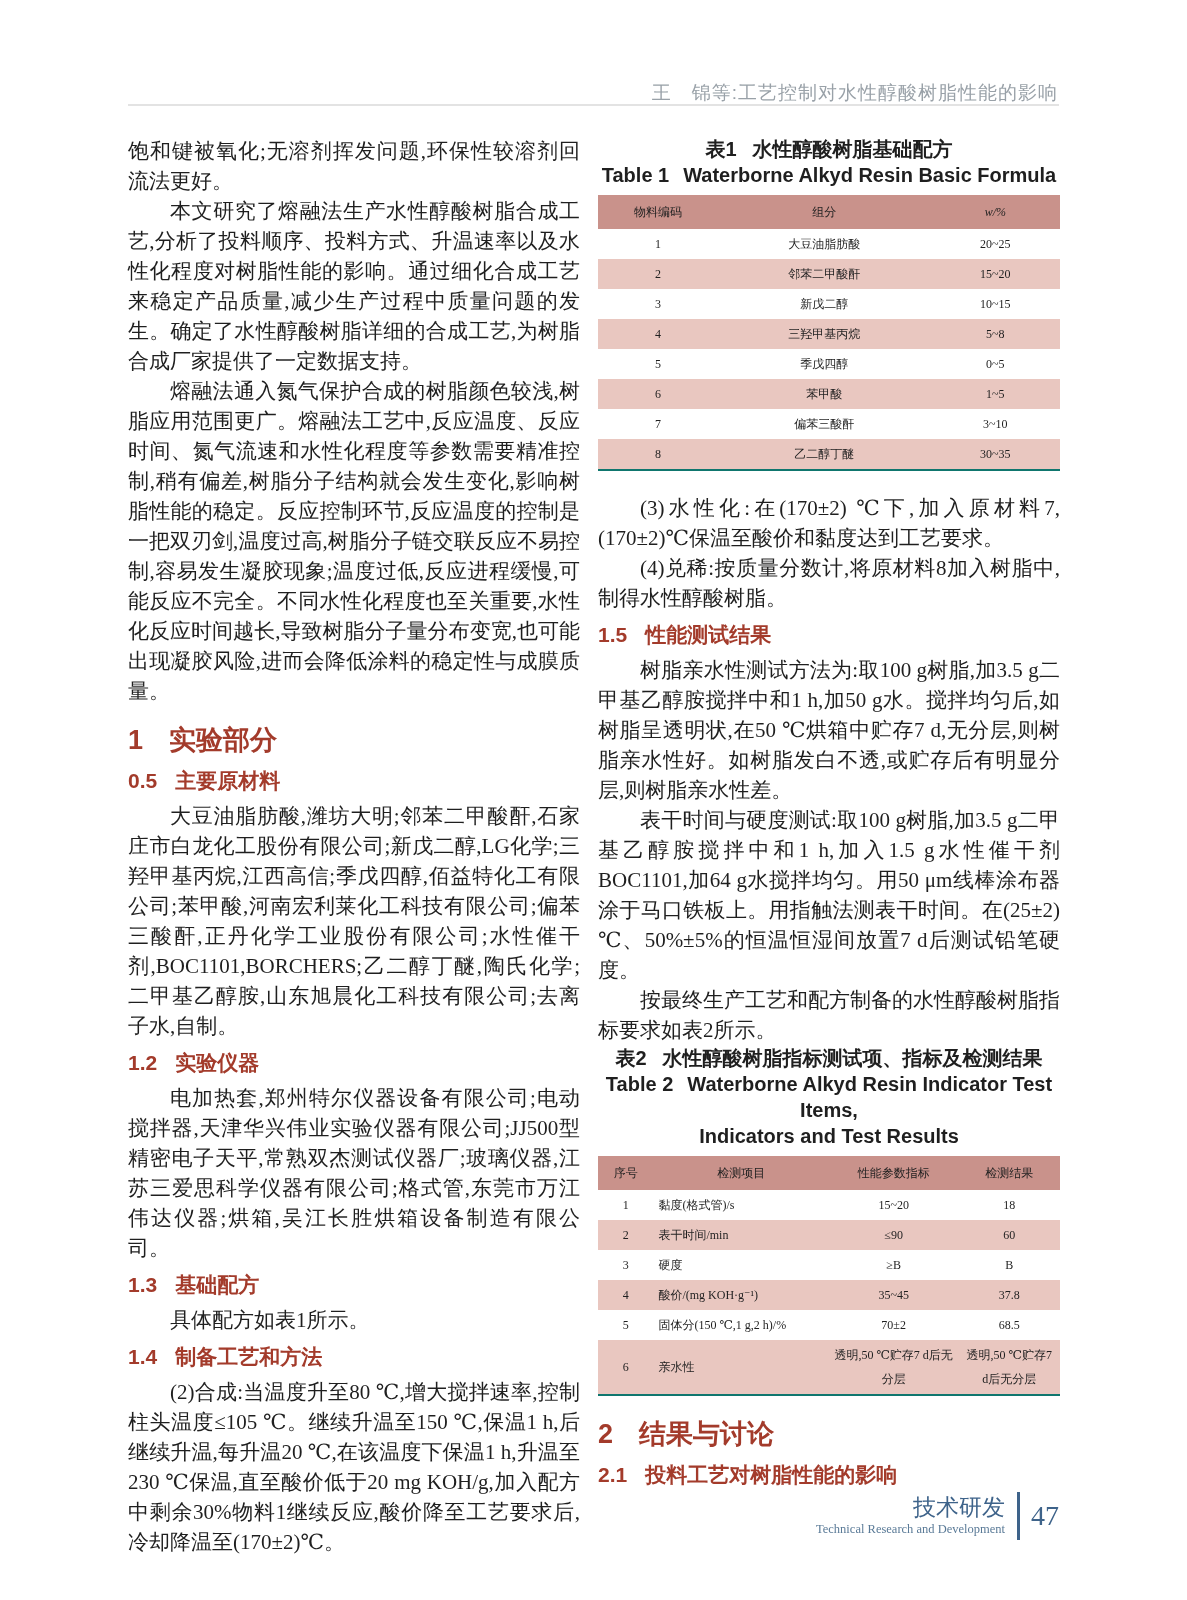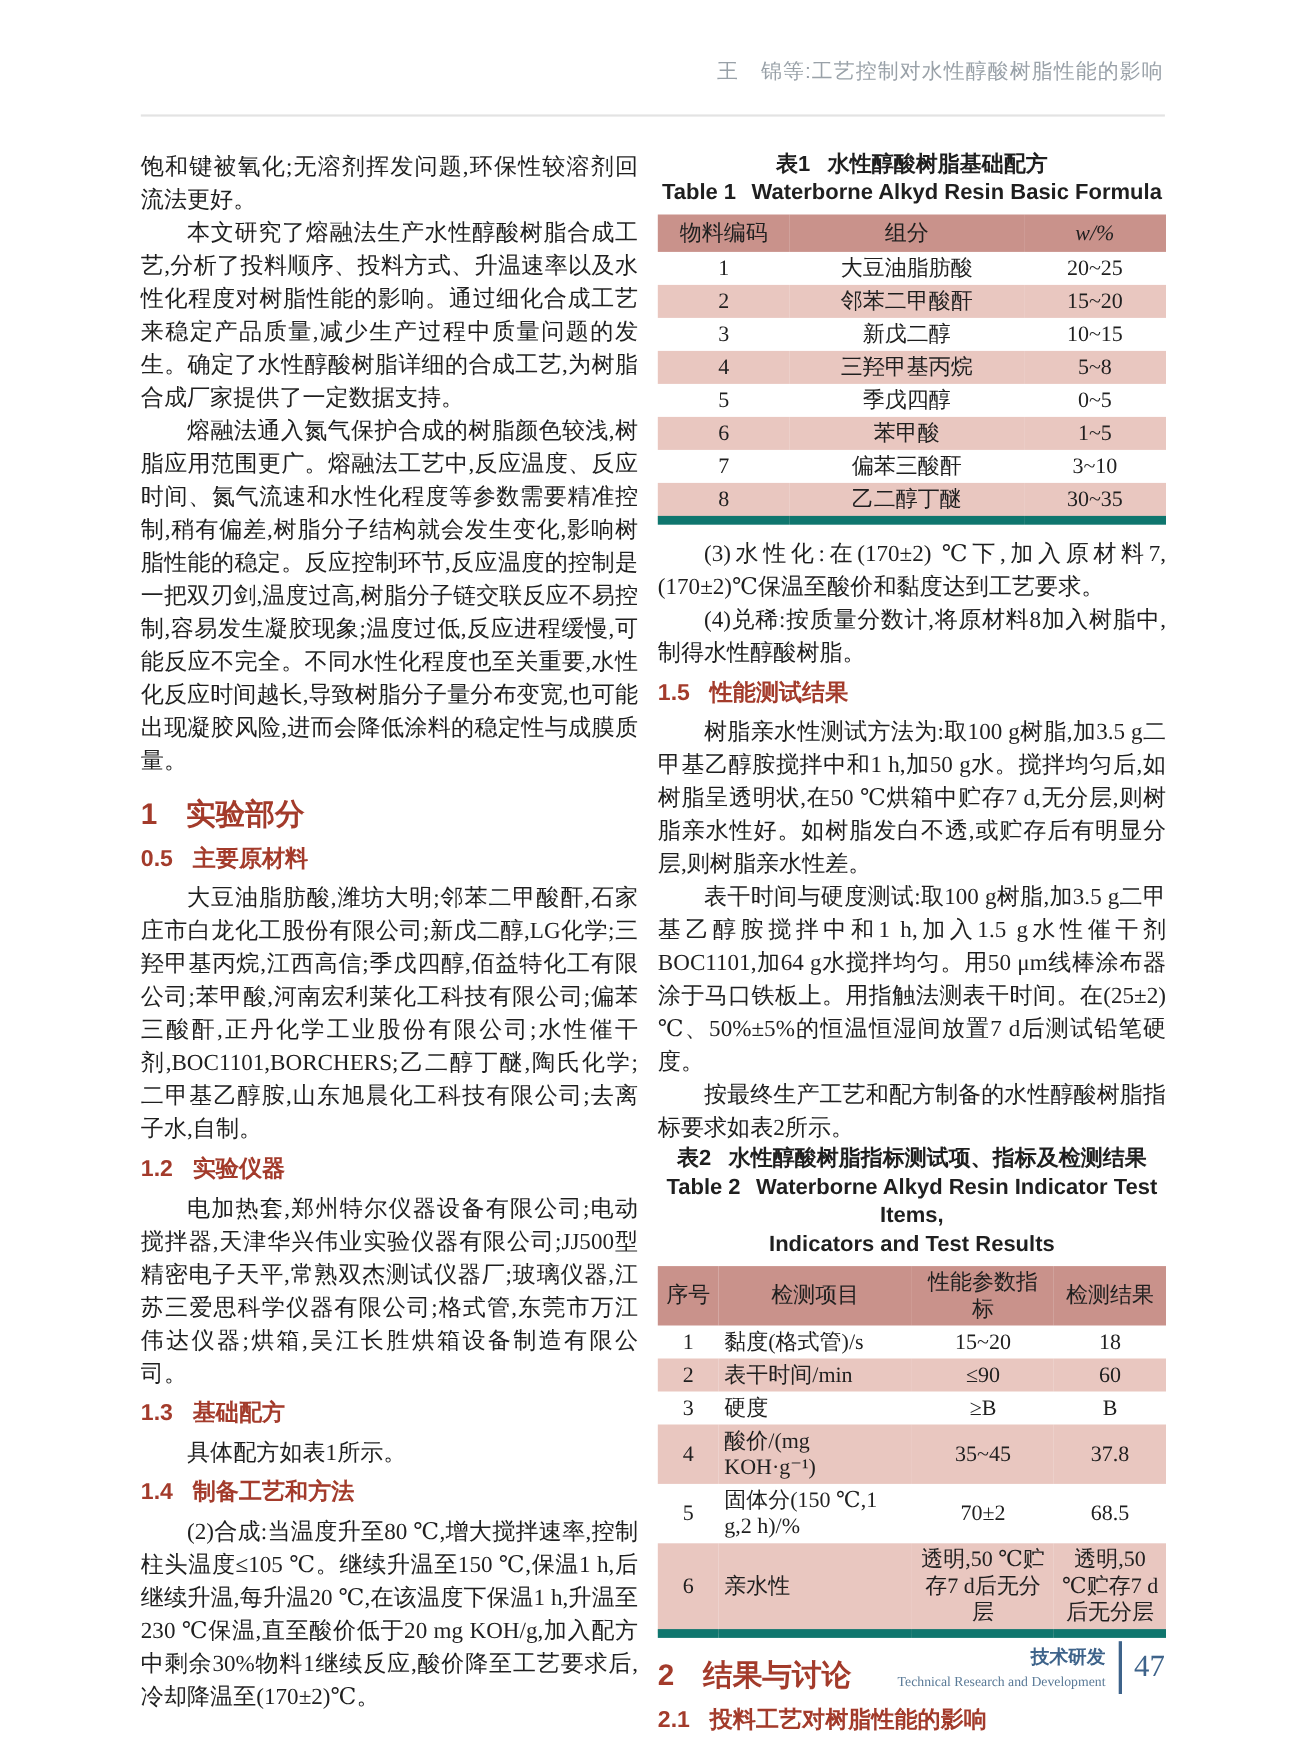--- a/index.html
+++ b/index.html
@@ -1,49 +1,49 @@
 <!DOCTYPE html>
 <html><head>
 <meta charset="utf-8">
 <style>
   html,body{margin:0;padding:0;background:#f4f4f4;}
   .page{position:relative;width:1187px;height:1600px;background:#ffffff;overflow:hidden;
         font-family:"Liberation Serif","DejaVu Serif",serif;color:#1f1f1f;margin:0 auto;}
-  .running-head{position:absolute;top:52px;right:129px;font-size:19px;letter-spacing:1px;
+  .running-head{position:absolute;top:80px;right:129px;font-size:19px;letter-spacing:1px;
         color:#99a1a8;font-family:"Liberation Sans","DejaVu Sans",sans-serif;}
   .head-rule{position:absolute;top:104px;left:128px;right:128px;border-top:2px solid #e3e3e3;}
   .col{position:absolute;top:136px;font-size:21px;line-height:30px;text-align:justify;}
   .col-left{left:128px;width:452px;}
   .col-right{left:598px;width:462px;}
   .col p{margin:0;text-indent:2em;}
   .col p.no-indent{text-indent:0;}
   .h1{font-family:"Liberation Sans","DejaVu Sans",sans-serif;font-weight:bold;color:#a33b2b;
       font-size:27px;line-height:32px;margin:18px 0 12px;text-indent:0;}
   .h1 .num{margin-right:26px;}
   .h2{font-family:"Liberation Sans","DejaVu Sans",sans-serif;font-weight:bold;color:#a33b2b;
       font-size:21px;line-height:26px;margin:9px 0 7px;text-indent:0;}
   .h2 .num{margin-right:18px;}
   .tbl-caption-cn{font-family:"Liberation Sans","DejaVu Sans",sans-serif;font-weight:bold;
       font-size:20px;line-height:26px;text-align:center;}
   .tbl-caption-cn .lbl{margin-right:16px;}
   .tbl-caption-en{font-family:Liberation Sans, sans-serif;font-weight:bold;
       font-size:20px;line-height:26px;text-align:center;}
   .tbl-caption-en .lbl{margin-right:14px;}
-  table{width:100%;border-collapse:collapse;margin:7px 0 11px;font-size:20px;line-height:24px;
-      border-bottom:8px solid #0f766e;}
+  table{width:100%;border-collapse:collapse;margin:7px 0 22px;font-size:12px;line-height:24px;
+      border-bottom:2px solid #0f766e;}
   th,td{padding:3px 5px;text-align:center;font-weight:normal;vertical-align:middle;}
   tr.head-row{background:#c9928b;}
   tr.head-row th{height:28px;}
   tr.stripe{background:#e9c7c0;}
   .th-w{font-style:italic;}
   td.item{text-align:left;}
   .footer{position:absolute;right:128px;top:1492px;display:flex;align-items:center;}
   .footer-labels{text-align:right;}
-  .footer-cn{font-family:"Liberation Sans","DejaVu Sans",sans-serif;font-weight:bold;
-      font-size:17px;line-height:26px;color:#3e638a;}
+  .footer-cn{font-family:"Liberation Sans","DejaVu Sans",sans-serif;font-weight:normal;
+      font-size:23px;line-height:26px;color:#3e638a;}
   .footer-en{font-family:"Liberation Serif","DejaVu Serif",serif;font-size:12.5px;
       line-height:18px;color:#5a7a97;}
   .footer-bar{width:3px;height:48px;background:#3e638a;margin:0 11px 0 12px;}
   .footer-page{font-size:28px;color:#3e638a;font-family:"Liberation Serif","DejaVu Serif",serif;}
 </style>
 </head>
 <body>
 
 <div class="page">
 

